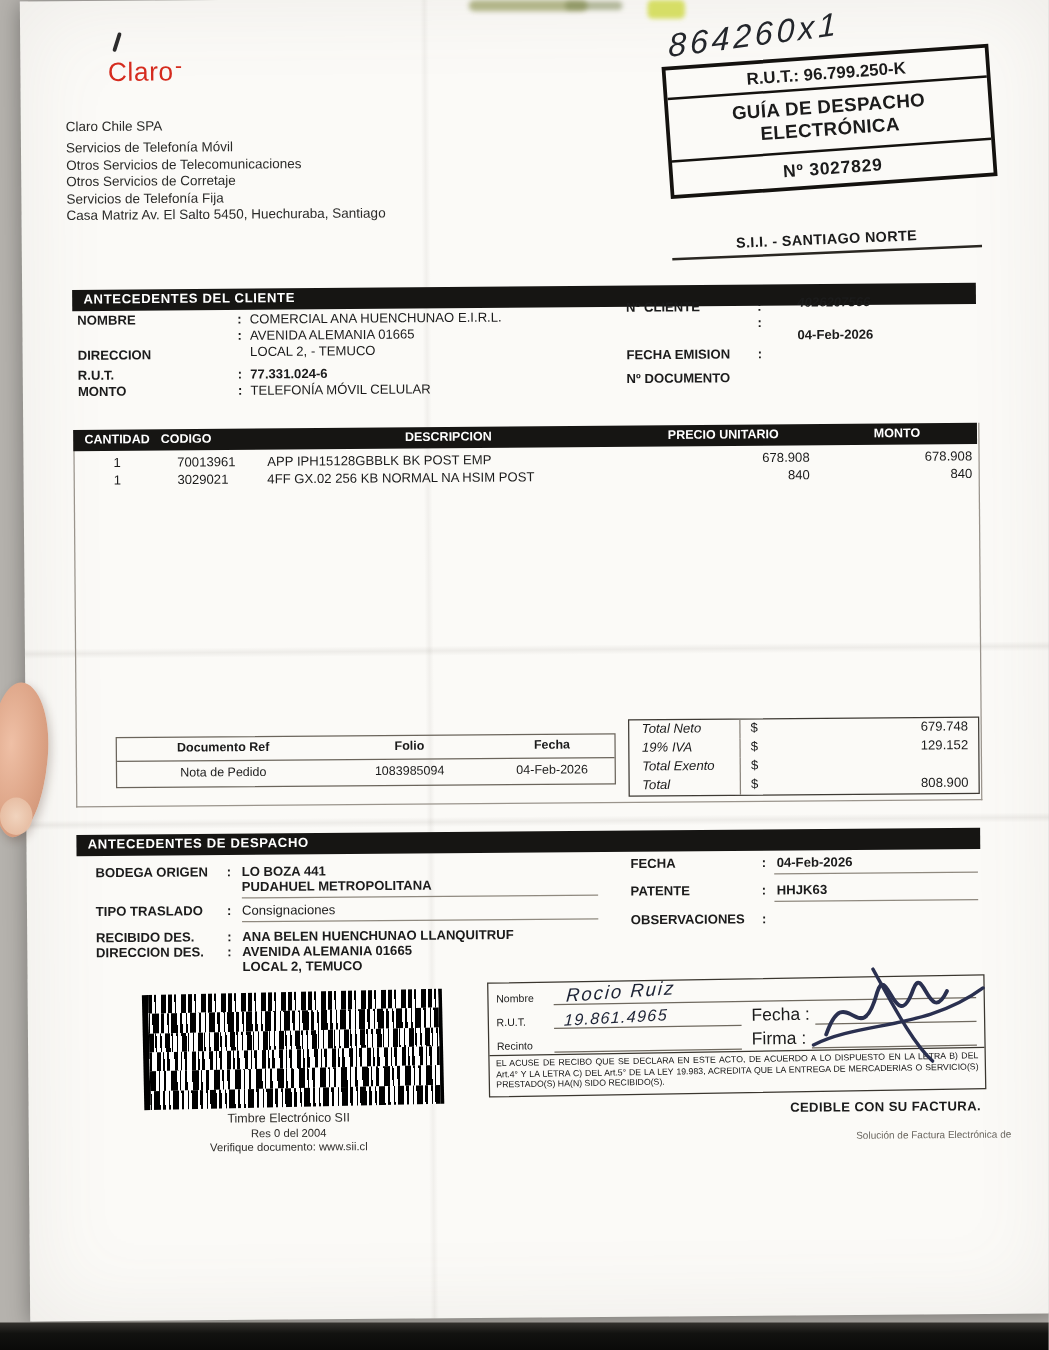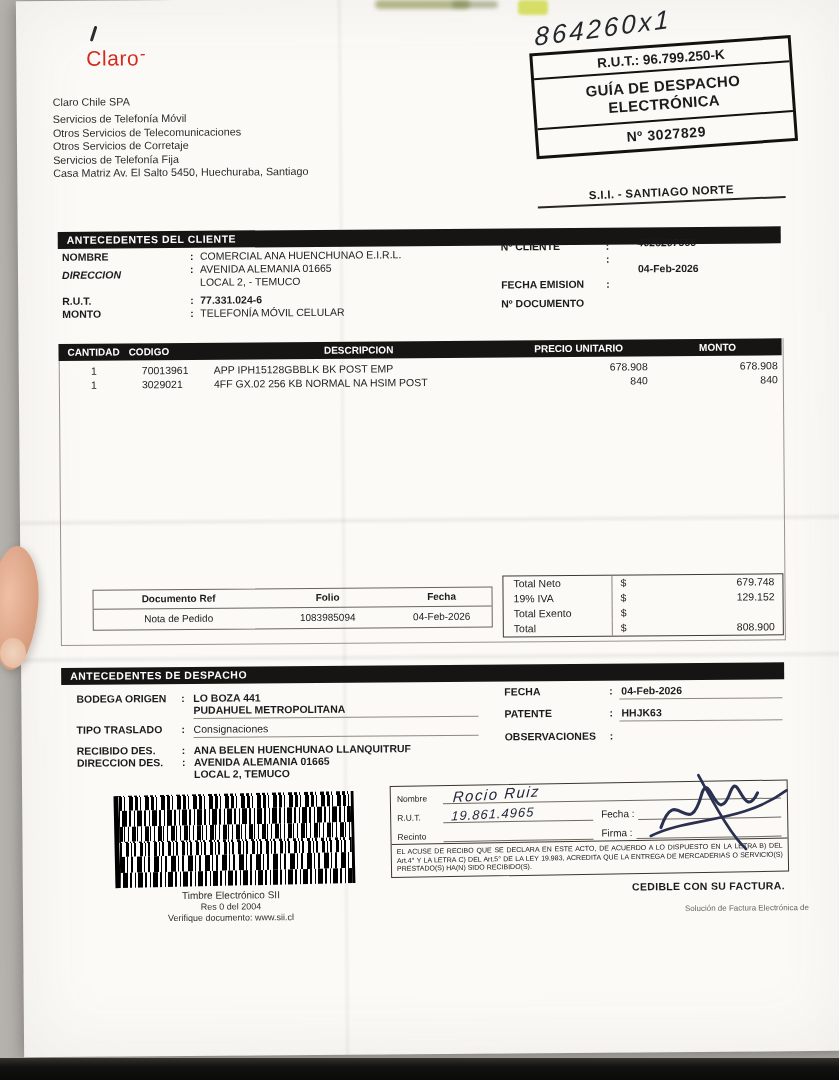--- a/index.html
+++ b/index.html
@@ -36,40 +36,40 @@
   .items-row{position:absolute;left:40px;width:723px;display:grid;
              grid-template-columns:70px 85px 290px 150px 128px;font-size:10.5px;}
   .tc{text-align:center;} .tr{text-align:right;} .pl{padding-left:13px;box-sizing:border-box;}
   .pr6{padding-right:6px;box-sizing:border-box;} .pr4{padding-right:4px;box-sizing:border-box;}
   .ref{position:absolute;left:72px;top:589px;width:398px;border:1px solid #6b655c;font-size:10px;background:transparent;}
   .ref-head{display:grid;grid-template-columns:170px 128px 100px;font-weight:bold;height:18px;
             line-height:18px;text-align:center;border-bottom:1px solid #6b655c;}
   .ref-row{display:grid;grid-template-columns:170px 128px 100px;height:20px;line-height:20px;text-align:center;}
   .totals{position:absolute;left:482px;top:578px;width:279px;border:1.4px solid #3e3a34;background:transparent;}
   .t-row{display:flex;height:15px;line-height:15px;font-size:10.5px;}
-  .t-lbl{width:108px;padding-left:10px;box-sizing:border-box;}
+  .t-lbl{width:88px;padding-left:10px;box-sizing:border-box;font-style:italic;}
   .t-cur{width:26px;border-left:1px solid #8a847c;padding-left:8px;box-sizing:border-box;}
   .t-val{flex:1;text-align:right;padding-right:8px;}
   .uline{position:absolute;height:1px;background:#8f897f;}
   .barcode{position:absolute;left:92px;top:794px;width:232px;height:92px;transform:rotate(-0.8deg);
            display:flex;flex-direction:column;border-left:5px solid #000;border-right:3px solid #000;}
   .bc{flex:1;}
   .bc1{background:repeating-linear-gradient(90deg,#000 0 3px,#fff 3px 5px,#000 5px 6px,#fff 6px 10px,#000 10px 14px,#fff 14px 16px);}
   .bc2{background:repeating-linear-gradient(90deg,#000 0 1px,#fff 1px 3px,#000 3px 8px,#fff 8px 10px,#000 10px 12px,#fff 12px 15px);}
   .bc3{background:repeating-linear-gradient(90deg,#000 0 4px,#fff 4px 5px,#000 5px 6px,#fff 6px 9px,#000 9px 10px,#fff 10px 13px);}
   .bc4{background:repeating-linear-gradient(90deg,#000 0 2px,#fff 2px 6px,#000 6px 9px,#fff 9px 11px,#000 11px 12px,#fff 12px 14px);}
   .bc5{background:repeating-linear-gradient(90deg,#000 0 5px,#fff 5px 7px,#000 7px 8px,#fff 8px 11px,#000 11px 13px,#fff 13px 17px);}
   .stamp{position:absolute;left:62px;top:890px;width:292px;text-align:center;color:#2e2c29;}
   .stamp .s1{font-size:10px;} .stamp .s2{font-size:9px;margin-top:1px;} .stamp .s3{font-size:9px;margin-top:1px;}
   .recv{position:absolute;left:368px;top:786px;width:396px;border:1.3px solid #3a362f;transform:rotate(-0.5deg);}
   .rc-row{display:flex;align-items:flex-end;height:19px;padding:0 6px 1px 6px;box-sizing:border-box;}
   .rc-lbl{font-size:8.5px;width:46px;flex:none;padding-bottom:1px;}
   .rc-line{border-bottom:1px solid #6f695f;height:100%;display:flex;align-items:flex-end;}
   .grow{flex:1;} .w150{width:150px;flex:none;}
-  .rc-mid{font-size:10px;flex:none;padding:0 4px 1px 8px;}
+  .rc-mid{font-size:14px;flex:none;padding:0 4px 1px 8px;}
   .legal{border-top:1.3px solid #3a362f;padding:3px 5px;font-size:7px;line-height:8.6px;
          text-align:justify;color:#131313;}
   .hw{font-style:italic;color:#1d2335;}
   .hw-name{font-size:15px;transform:rotate(-3deg) skewX(-8deg);display:inline-block;letter-spacing:1.5px;margin-left:10px;}
   .hw-rut{font-size:13px;transform:rotate(-2deg) skewX(-6deg);display:inline-block;letter-spacing:1px;margin-left:8px;}
   .sig{position:absolute;right:-10px;top:-20px;width:155px;height:100px;overflow:visible;}
   .cedible{position:absolute;left:432px;top:884px;width:330px;text-align:right;font-weight:bold;
            font-size:10.5px;letter-spacing:.3px;}
   .provider{position:absolute;left:540px;top:908px;width:246px;text-align:right;font-size:8px;color:#6a665f;}
   .crease-h{position:absolute;left:0;width:100%;height:8px;
@@ -120,21 +120,21 @@
     <div class="r3">Nº 3027829</div>
   </div>
   <div class="sii">S.I.I. - SANTIAGO NORTE</div>
 
   <div class="bar" style="top:231px;">ANTECEDENTES DEL CLIENTE</div>
 
   <span class="f b" style="left:44px;top:250px;">NOMBRE</span>
   <span class="f b" style="left:172px;top:250px;">:</span>
   <span class="f" style="left:182px;top:250px;">COMERCIAL ANA HUENCHUNAO E.I.R.L.</span>
 
-  <span class="f b" style="left:44px;top:268px;font-style:italic;">DIRECCION</span>
+  <span class="f b" style="left:44px;top:278px;">DIRECCION</span>
   <span class="f b" style="left:172px;top:263px;">:</span>
   <span class="f" style="left:182px;top:263px;">AVENIDA ALEMANIA 01665</span>
   <span class="f" style="left:182px;top:276px;">LOCAL 2, -  TEMUCO</span>
 
   <span class="f b" style="left:44px;top:294px;">R.U.T.</span>
   <span class="f b" style="left:172px;top:294px;">:</span>
   <span class="f" style="left:182px;top:294px;font-weight:bold;">77.331.024-6</span>
 
   <span class="f b" style="left:44px;top:307px;">MONTO</span>
   <span class="f b" style="left:172px;top:307px;">:</span>

